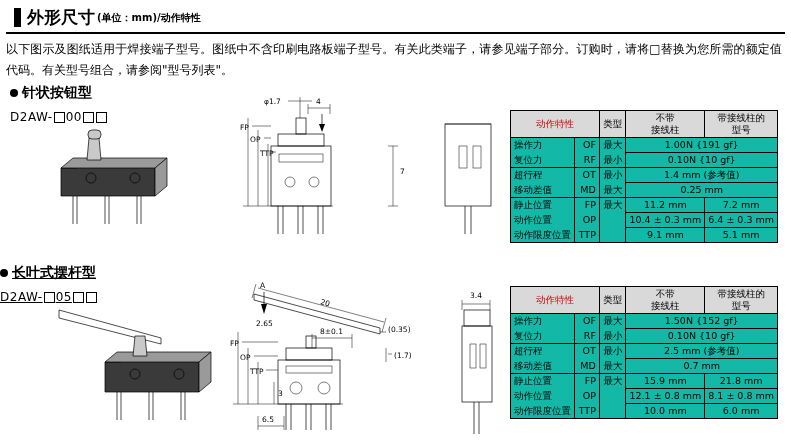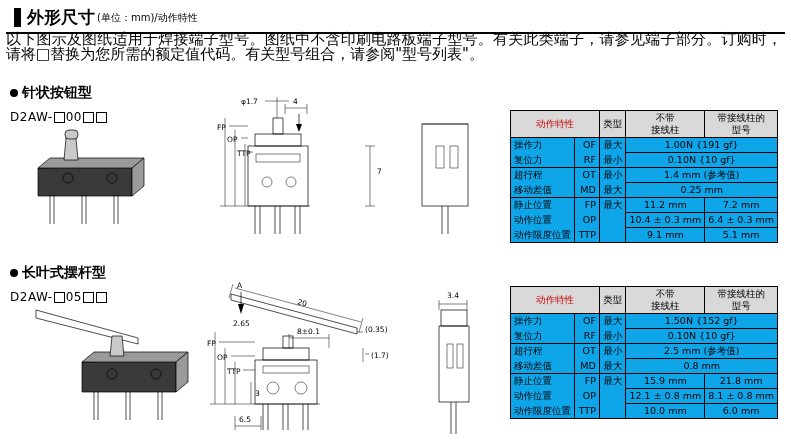--- a/index.html
+++ b/index.html
@@ -11,55 +11,55 @@
     position:relative;
     overflow:hidden;
   }
   .page{position:relative;width:791px;height:444px;}
 
   
   .hdr{position:absolute;left:6px;top:8px;width:779px;padding-left:8px;}
   .hdr-row{display:flex;align-items:flex-end;gap:2px;}
   .hdr-bar{width:7px;height:19px;background:#000;display:inline-block;margin-right:4px;}
   .hdr-title{font-size:17px;font-weight:bold;letter-spacing:0px;line-height:19px;}
-  .hdr-sub{font-size:10px;line-height:19px;font-weight:normal;}
+  .hdr-sub{font-size:10px;line-height:19px;font-weight:bold;}
   .hdr-line{position:absolute;left:0;top:24px;width:779px;height:2px;background:#000;}
 
-  .note{position:absolute;left:6px;top:32px;width:776px;font-size:15px;line-height:15px;text-align:justify;}
+  .note{position:absolute;left:6px;top:39px;width:776px;font-size:12px;line-height:21px;text-align:justify;}
 
   
   .sec{position:absolute;}
   .bullet{display:inline-block;width:8px;height:8px;border-radius:50%;background:#000;margin-right:4px;vertical-align:middle;}
   .sec-title{font-size:14px;font-weight:bold;vertical-align:middle;}
   .sec-model{font-size:12px;margin-top:8px;letter-spacing:0.5px;}
   .sq{display:inline-block;width:9px;height:9px;border:1px solid #000;margin:0 1px;vertical-align:middle;}
 
   
   table.spec{
     border-collapse:collapse;
     font-size:9.5px;
     position:absolute;
-    background:#0ea5e9;
+    background:#14b8a6;
   }
   table.spec td,table.spec th{
     border:1px solid #000;
     padding:1px 3px;
     vertical-align:middle;
     line-height:12px;
   }
   .th-head{background:#d9d9d9;font-weight:normal;text-align:center;}
   .c-lbl{text-align:left;white-space:nowrap;}
   .c-typ{text-align:right;white-space:nowrap;width:26px;}
   .c-val{text-align:center;white-space:nowrap;}
   .red{color:#cc0000;}
   .nb{border-bottom:0 !important;margin-left:11px;}
   .nt{border-top:0 !important;}
 
   
-  .draw{position:absolute;}
+  .draw{position:absolute;margin-left:23px;}
   svg{display:block;overflow:visible;}
   .ln{stroke:#000;stroke-width:0.7;fill:none;}
   .lnthin{stroke:#000;stroke-width:0.5;fill:none;}
   .fillblk{fill:#3a3a3a;}
   .fillgry{fill:#9a9a9a;}
   .filllt{fill:#c9c9c9;}
   .txt{font-size:7.5px;font-family:"DejaVu Sans","Liberation Sans",sans-serif;fill:#000;}
 </style>
 </head>
 <body>
@@ -223,21 +223,21 @@
     <tr>
       <td class="c-lbl nt">动作限度位置</td>
       <td class="c-typ nt">TTP</td>
       <td class="c-typ nt"></td>
       <td class="c-val">9.1 mm</td>
       <td class="c-val">5.1 mm</td>
     </tr>
   </tbody>
     </table>
 
-  <div class="sec" style="left:10px;top:262px;">
+  <div class="sec" style="left:0;top:262px;text-decoration:underline;">
     <div>
       <span class="bullet"></span><span class="sec-title">长叶式摆杆型</span>
     </div>
     <div class="sec-model">
       <span>D2AW-<span class="sq"></span>05<span class="sq"></span><span class="sq"></span></span>
     </div>
   </div>
 
   <div class="draw" style="left:16px;top:296px;">
     <svg width="190" height="130" viewBox="0 0 190 130">
@@ -369,21 +369,21 @@
     <tr>
       <td class="c-lbl nb">超行程</td>
       <td class="c-typ nb">OT</td>
       <td class="c-typ nb">最小</td>
       <td class="c-val" colspan="2">2.5 mm (参考值)</td>
     </tr>
     <tr>
       <td class="c-lbl nt">移动差值</td>
       <td class="c-typ nt">MD</td>
       <td class="c-typ nt">最大</td>
-      <td class="c-val" colspan="2">0.8 mm</td>
+      <td class="c-val" colspan="2">0.7 mm</td>
     </tr>
     <tr>
       <td class="c-lbl nb">静止位置</td>
       <td class="c-typ nb">FP</td>
       <td class="c-typ nb">最大</td>
       <td class="c-val">15.9 mm</td>
       <td class="c-val">21.8 mm</td>
     </tr>
     <tr>
       <td class="c-lbl nb nt">动作位置</td>

